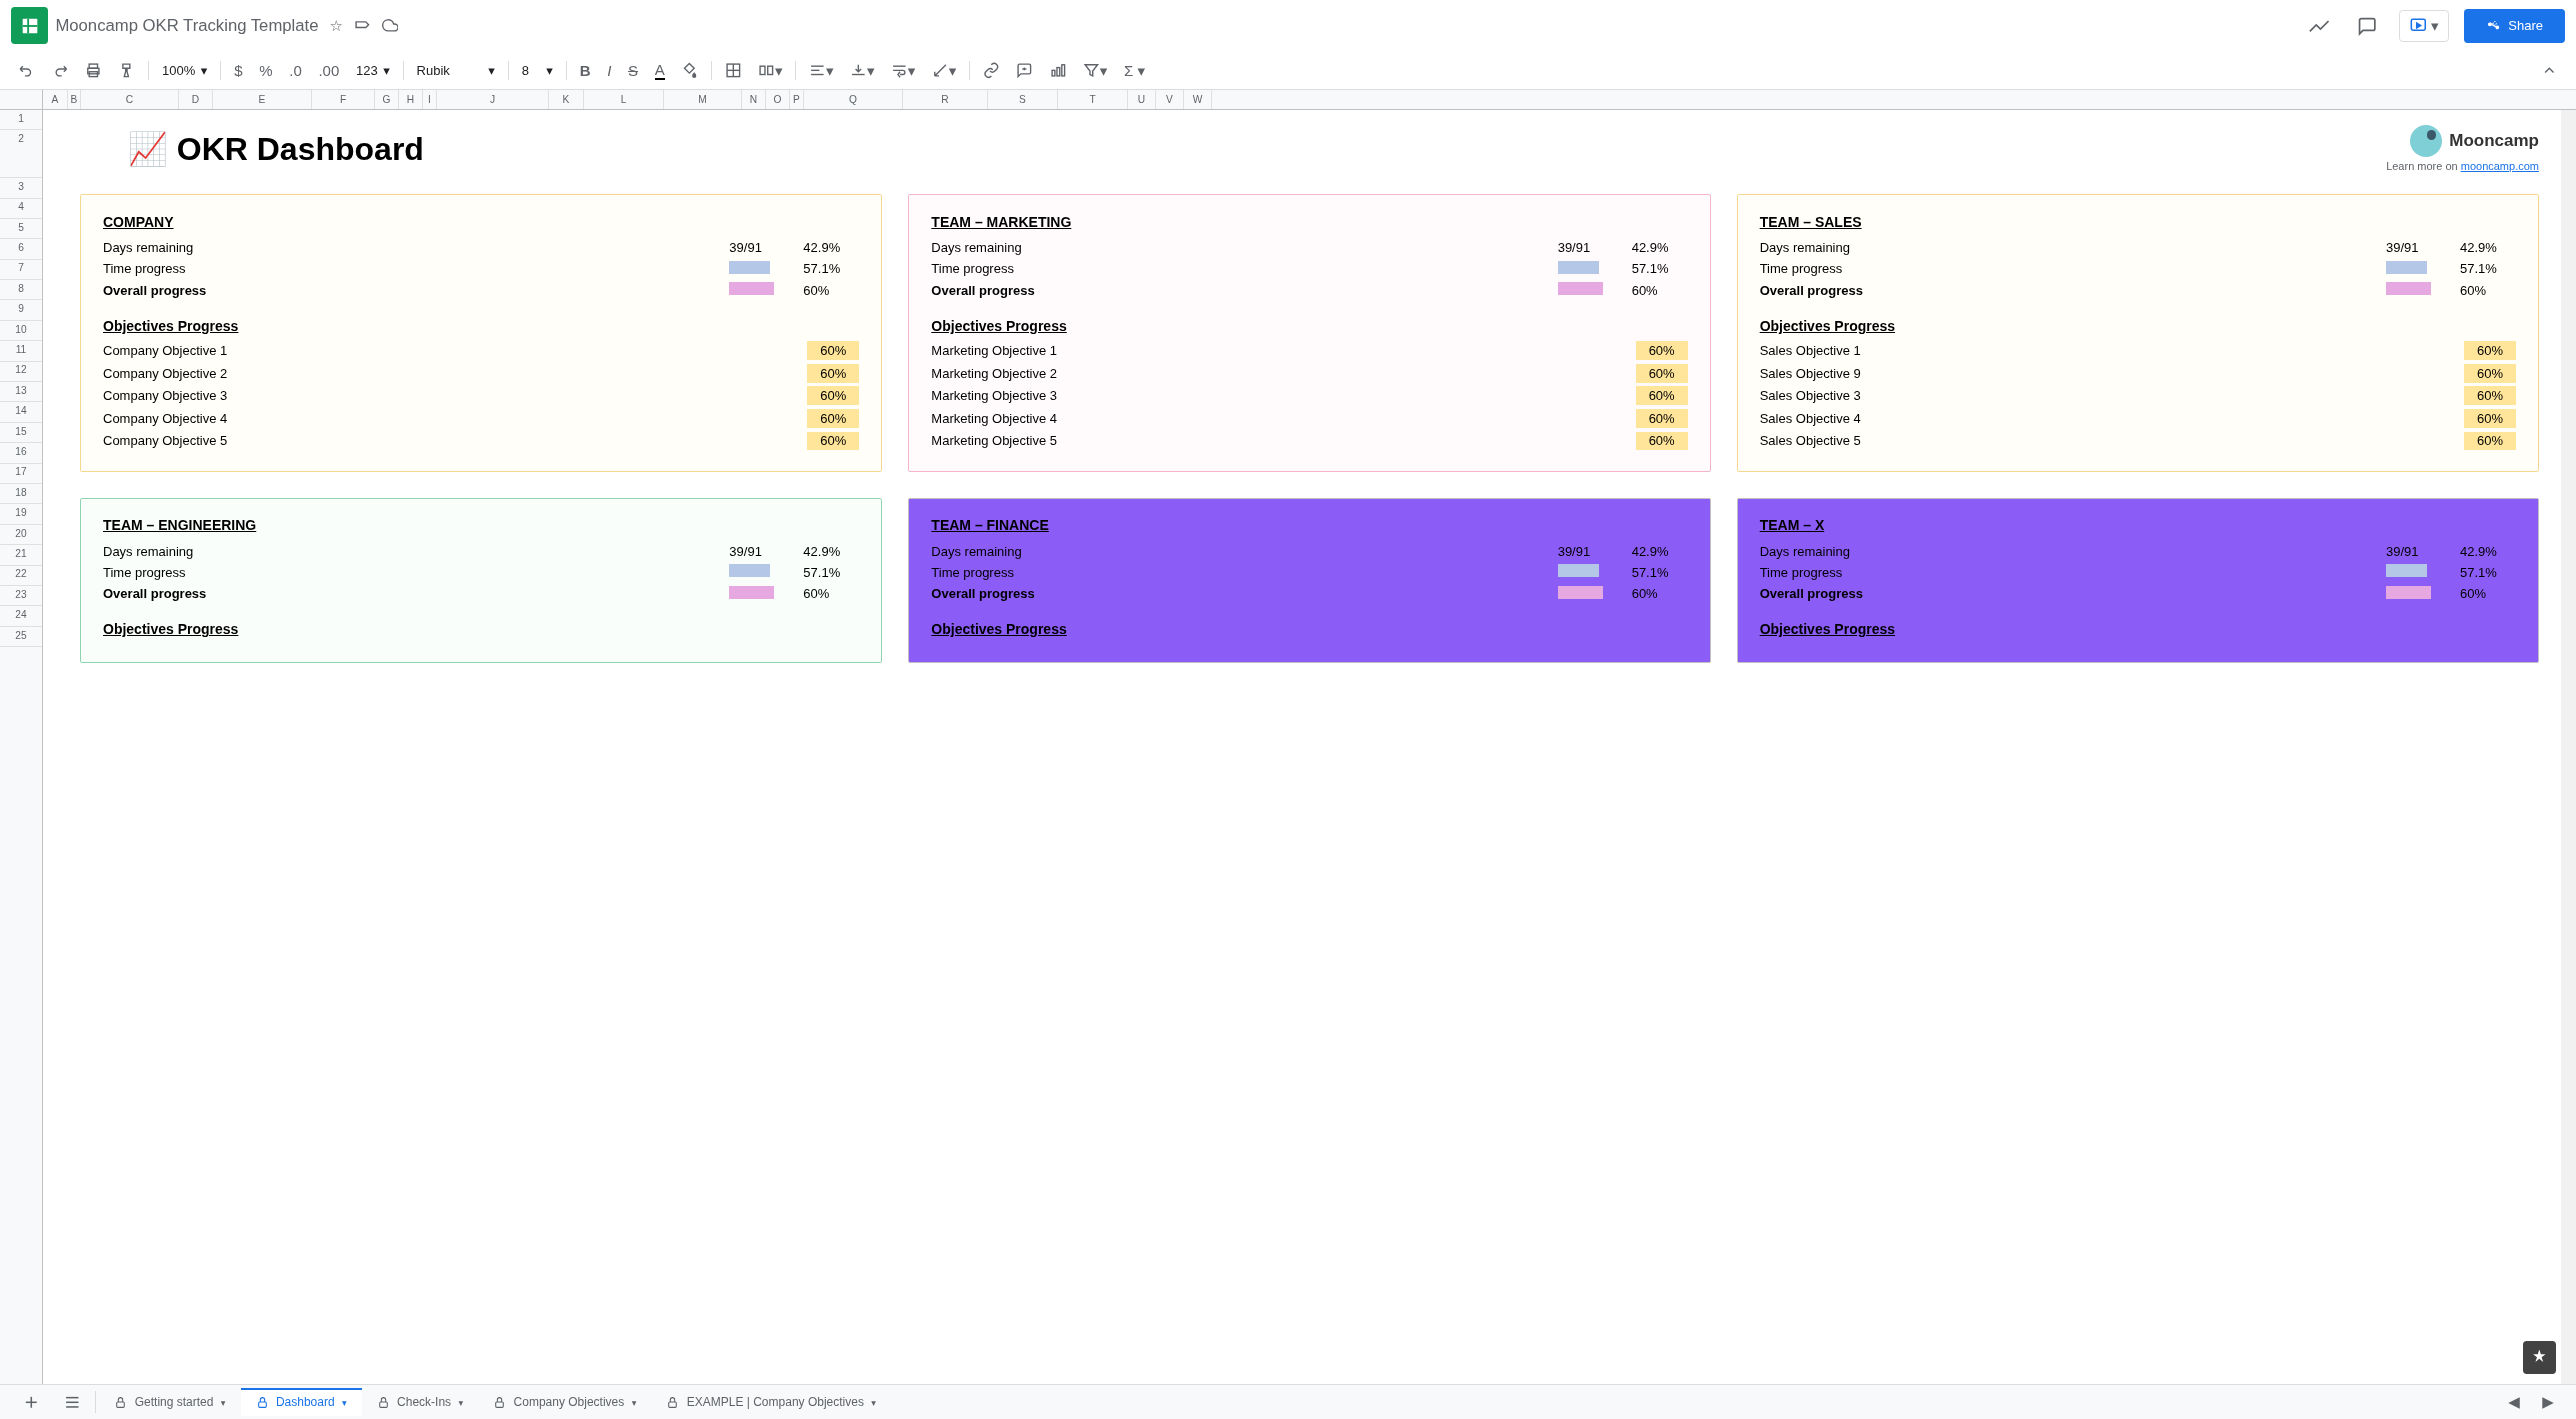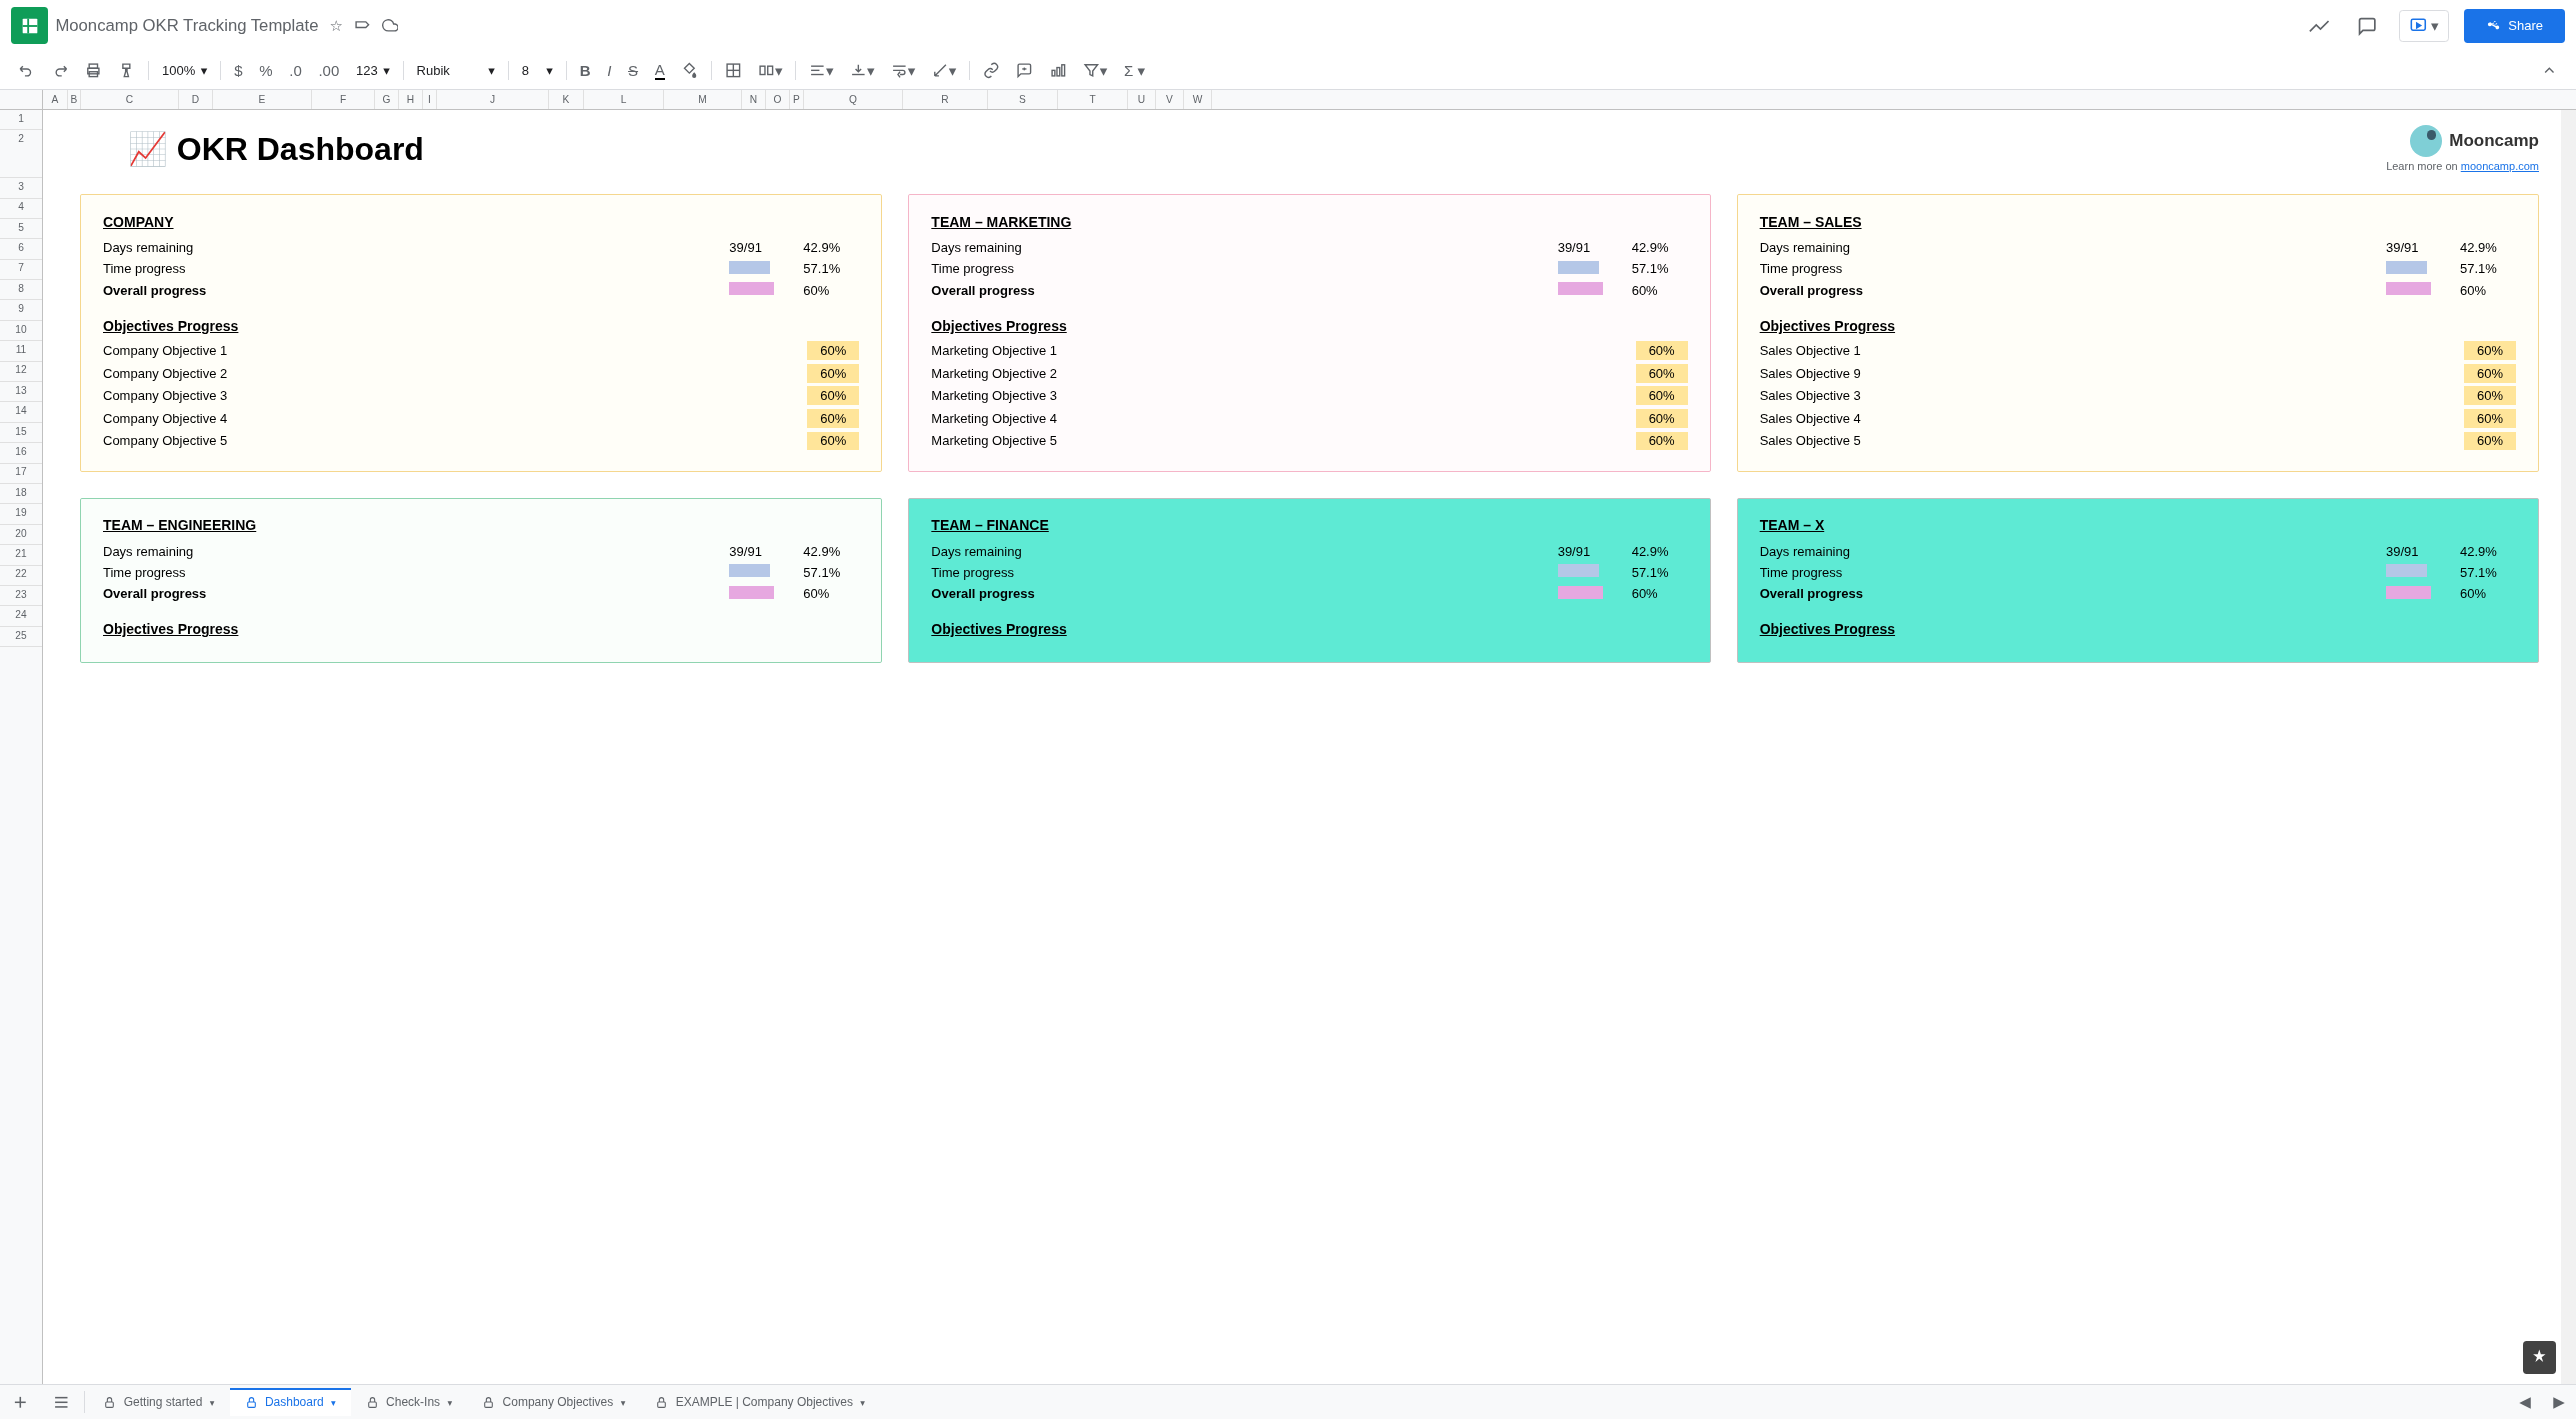--- a/index.html
+++ b/index.html
@@ -50,39 +50,39 @@
 .mooncamp-circle { width: 32px; height: 32px; border-radius: 50%; background: #7fcfd6; position: relative; }
 .mooncamp-circle::after { content: ''; position: absolute; width: 9.3px; height: 9.3px; background: #3a5a6a; border-radius: 50%; top: 5.6px; right: 5.6px; }
 .learn-more { font-size: 11px; color: #5f6368; }
 .learn-more a { color: #1a73e8; text-decoration: underline; }
 
 .cards-grid { display: grid; grid-template-columns: repeat(3, 1fr); gap: 26px; margin-top: 22px; }
 .card { border: 0.9px solid; border-radius: 1.9px; padding: 18.6px 22px; }
 .card.yellow { border-color: #f5d78e; background: #fffef8; }
 .card.pink { border-color: #f5b5c8; background: #fffbfc; }
 .card.green { border-color: #8fd4b0; background: #fafefb; }
-.card.gray { border-color: #c0c0c0; background: #5eead4; }
+.card.gray { border-color: #c0c0c0; background: #8b5cf6; }
 
 .card-title { font-weight: 700; text-decoration: underline; font-size: 14px; margin-bottom: 7.4px; }
 .metric-row { display: flex; align-items: center; font-size: 13px; padding: 2.8px 0; }
 .metric-label { flex: 1; }
 .metric-label.bold { font-weight: 700; }
 .metric-mid { width: 74px; }
 .metric-val { width: 56px; text-align: left; }
 .bar { height: 13px; display: inline-block; }
 .bar.blue { background: #b5c7e7; width: 41px; }
 .bar.pink { background: #e6a8e0; width: 45px; }
 
 .obj-header { font-weight: 700; text-decoration: underline; font-size: 14px; margin: 16.7px 0 5.6px 0; }
 .obj-row { display: flex; align-items: center; font-size: 13px; padding: 1.9px 0; }
 .obj-label { flex: 1; }
 .obj-badge { background: #ffe59a; padding: 1.9px 13px; font-size: 13px; }
 
 
-.sheet-tabs { display: flex; align-items: center; border-top: 0.9px solid #dadce0; background: #f8f9fa; height: 35px; padding: 0 2px; gap: 3.7px; }
+.sheet-tabs { display: flex; align-items: center; border-top: 0.9px solid #dadce0; background: #f8f9fa; height: 35px; padding: 0 13px; gap: 3.7px; }
 .tab-btn { padding: 5.6px 9.3px; cursor: pointer; color: #5f6368; }
 .tab-sep { width: 0.9px; height: 22px; background: #dadce0; }
 .sheet-tab { display: flex; align-items: center; gap: 7.4px; padding: 7.4px 15px; font-size: 12px; color: #5f6368; cursor: pointer; position: relative; }
 .sheet-tab.active { background: #fff; color: #1a73e8; font-weight: 500; }
 .sheet-tab.active::before { content: ''; position: absolute; top: 0; left: 0; right: 0; height: 2.8px; background: #1a73e8; }
 .tab-nav { display: flex; margin-left: auto; gap: 3.7px; }
 .scroll-track-v { position: absolute; right: 0; top: 0; bottom: 0; width: 15px; background: #f1f1f1; }
 .explore-btn { position: fixed; right: 20.4px; bottom: 45px; width: 33px; height: 33px; background: #424242; border-radius: 3.7px; display: flex; align-items: center; justify-content: center; color: #fff; cursor: pointer; }
 
 svg { display: block; }

